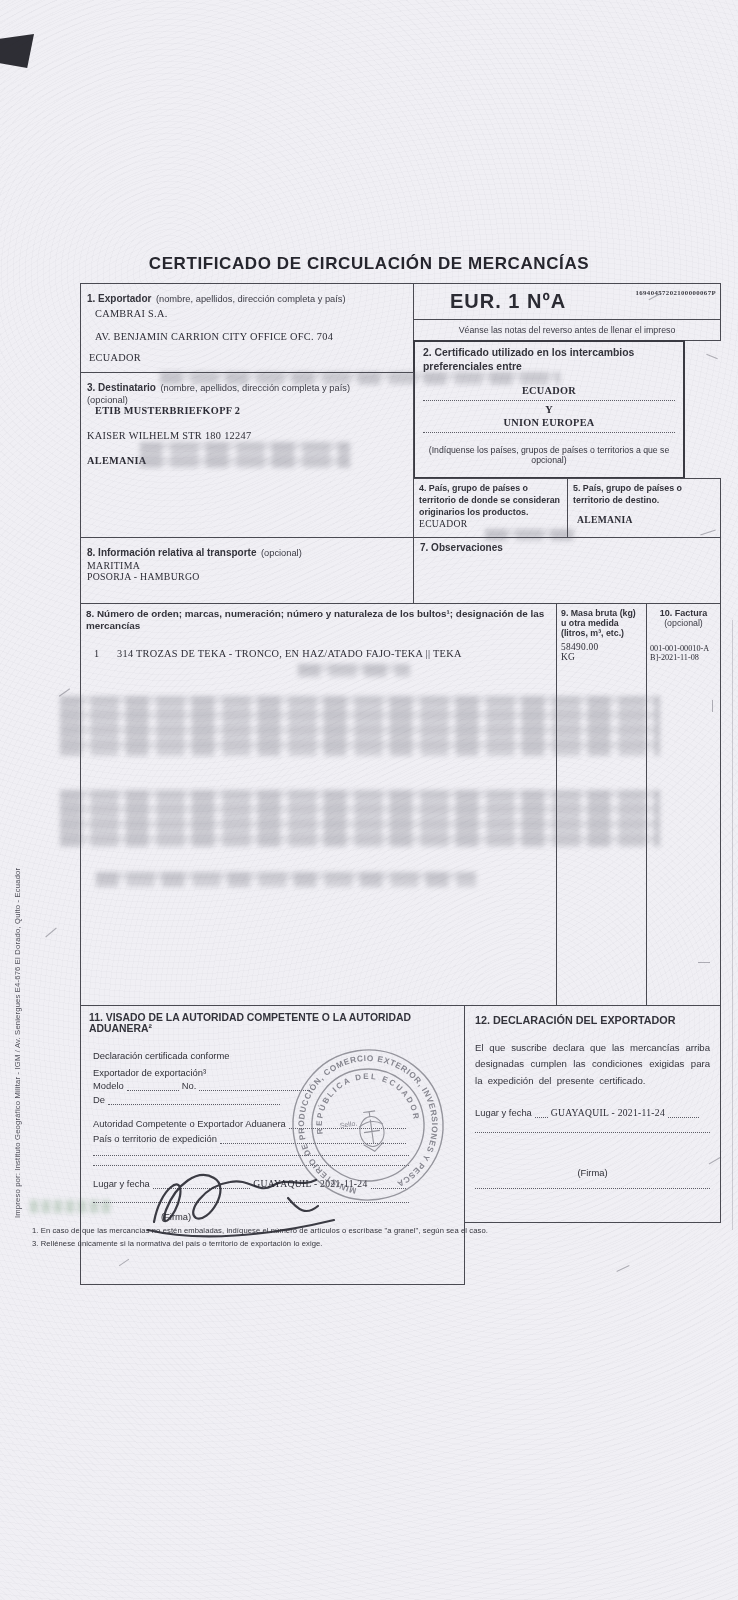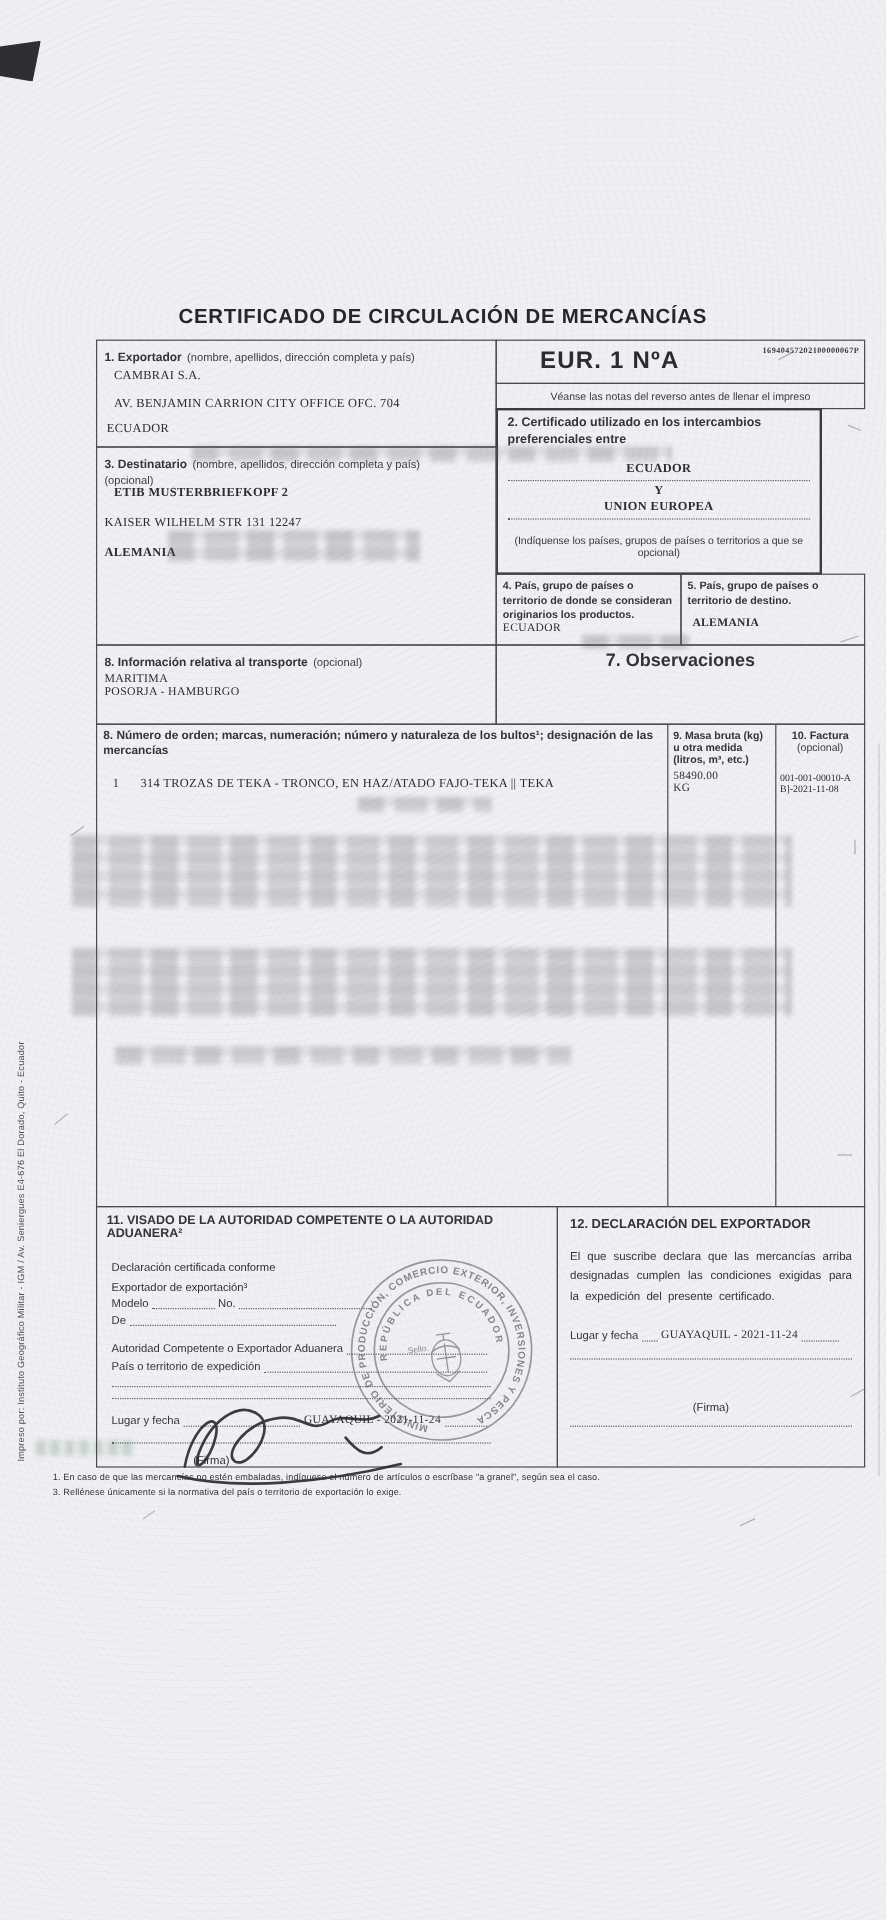--- a/index.html
+++ b/index.html
@@ -82,21 +82,21 @@
     <div class="typed centered" style="font-weight:bold;margin-top:2px;">UNION EUROPEA</div>
     <div class="dotline" style="height:2px;margin-top:2px;"></div>
     <div class="centered" style="font-size:8.7px;margin-top:12px;color:#35353e;">(Indíquense los países, grupos de países o territorios a que se opcional)</div>
   </div>
 
   <div class="bx" style="left:48px;top:372px;width:334px;height:166px;padding:4px 6px;">
     <div><span class="lbl">3. Destinatario</span>
       <span class="hint">(nombre, apellidos, dirección completa y país)</span></div>
     <div class="hint">(opcional)</div>
     <div class="typed" style="margin:0 0 0 8px;font-weight:bold;">ETIB MUSTERBRIEFKOPF 2</div>
-    <div class="typed" style="margin:14px 0 0 0;">KAISER WILHELM STR 131 12247</div>
+    <div class="typed" style="margin:14px 0 0 0;">KAISER WILHELM STR 180 12247</div>
     <div class="typed" style="margin:14px 0 0 0;font-weight:bold;">ALEMANIA</div>
   </div>
 
   <div class="bx" style="left:381px;top:478px;width:155px;height:60px;padding:3px 5px;">
     <div class="lbl" style="font-size:8.9px;line-height:1.35;">4. País, grupo de países o territorio de donde se consideran originarios los productos.</div>
     <div class="typed" style="font-size:9.6px;">ECUADOR</div>
   </div>
 
   <div class="bx" style="left:535px;top:478px;width:154px;height:60px;padding:3px 5px;">
     <div class="lbl" style="font-size:8.9px;line-height:1.35;">5. País, grupo de países o territorio de destino.</div>
@@ -104,21 +104,21 @@
   </div>
 
   <div class="bx" style="left:48px;top:537px;width:334px;height:67px;padding:4px 6px;">
     <div><span class="lbl">8. Información relativa al transporte</span>
       <span class="hint">(opcional)</span></div>
     <div class="typed" style="font-size:9.8px;">MARITIMA</div>
     <div class="typed" style="font-size:9.8px;">POSORJA - HAMBURGO</div>
   </div>
 
   <div class="bx" style="left:381px;top:537px;width:308px;height:67px;padding:4px 6px;">
-    <div class="lbl" style="font-size:15px;text-align:center;">7. Observaciones</div>
+    <div class="lbl" style="font-size:10px;">7. Observaciones</div>
   </div>
 
   <div class="bx" style="left:48px;top:603px;width:641px;height:403px;">
     <div class="abs lbl" style="left:5px;top:4px;width:468px;font-size:9.9px;line-height:1.25;">8. Número de orden; marcas, numeración; número y naturaleza de los bultos¹; designación de las mercancías</div>
     <div class="abs typed" style="left:13px;top:44px;">1</div>
     <div class="abs typed" style="left:36px;top:44px;width:430px;">314 TROZAS DE TEKA - TRONCO, EN HAZ/ATADO FAJO-TEKA || TEKA</div>
 
     <div class="abs" style="left:475px;top:0;width:90px;height:401px;border-left:1px solid #4a4a52;padding:4px 4px;box-sizing:border-box;">
       <div class="lbl" style="font-size:8.8px;">9. Masa bruta (kg)</div>
       <div class="lbl" style="font-size:8.8px;">u otra medida</div>
@@ -137,21 +137,21 @@
 
   <div class="bleed" style="left:160px;top:372px;width:400px;height:13px;"></div>
   <div class="bleed" style="left:140px;top:442px;width:210px;height:26px;"></div>
   <div class="bleed" style="left:485px;top:529px;width:90px;height:12px;"></div>
   <div class="bleed" style="left:298px;top:664px;width:112px;height:13px;"></div>
   <div class="bleed" style="left:60px;top:696px;width:600px;height:60px;"></div>
   <div class="bleed" style="left:60px;top:790px;width:600px;height:57px;"></div>
   <div class="bleed" style="left:96px;top:872px;width:380px;height:15px;"></div>
   <div class="bleed" style="left:30px;top:1200px;width:84px;height:13px;background:repeating-linear-gradient(90deg, rgba(105,150,110,.6) 0 8px, transparent 8px 12px);opacity:.5;"></div>
 
-  <div class="bx" style="left:48px;top:1005px;width:385px;height:218px;padding:6px 8px;">
+  <div class="bx" style="left:48px;top:1005px;width:385px;height:280px;padding:6px 8px;">
     <div class="lbl" style="font-size:10.4px;">11. VISADO DE LA AUTORIDAD COMPETENTE O LA AUTORIDAD ADUANERA²</div>
     <div style="font-size:9.4px;margin:16px 0 0 4px;">Declaración certificada conforme</div>
     <div style="font-size:9.4px;margin:6px 0 0 4px;">Exportador de exportación³</div>
     <div class="leader" style="margin:2px 0 0 4px;width:220px;">
       <span>Modelo</span>
       <span class="dots" style="max-width:52px;"></span>
       <span>No.</span>
       <span class="dots"></span>
     </div>
     <div class="leader" style="margin:3px 0 0 4px;width:190px;">
@@ -216,18 +216,18 @@
   </svg>
 
   <svg class="abs" style="left:138px;top:1158px;" width="210" height="86" viewBox="0 0 210 86">
     <g stroke="#23232c" stroke-width="2.2" fill="none" opacity=".88" stroke-linecap="round">
       <path d="M16,64 C22,30 46,14 42,38 C38,60 20,74 28,52 C38,26 60,10 76,20 C94,30 70,66 58,60 C48,54 66,28 92,24 C112,20 120,36 134,28 C150,18 162,30 178,22"></path>
       <path d="M10,72 C60,84 130,78 196,62"></path>
       <path d="M150,40 C160,52 168,58 180,48"></path>
     </g>
   </svg>
 
-  <div class="abs" style="left:44px;top:1226px;width:650px;">
+  <div class="abs" style="left:32px;top:1226px;width:650px;">
     <div class="footnote">1. En caso de que las mercancías no estén embaladas, indíquese el número de artículos o escríbase "a granel", según sea el caso.</div>
     <div class="footnote">3. Rellénese únicamente si la normativa del país o territorio de exportación lo exige.</div>
   </div>
 
 </div>
 
 </body></html>

